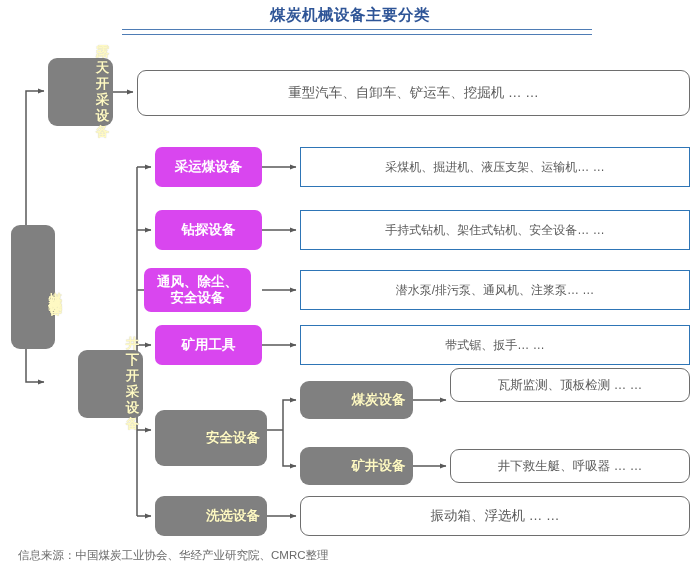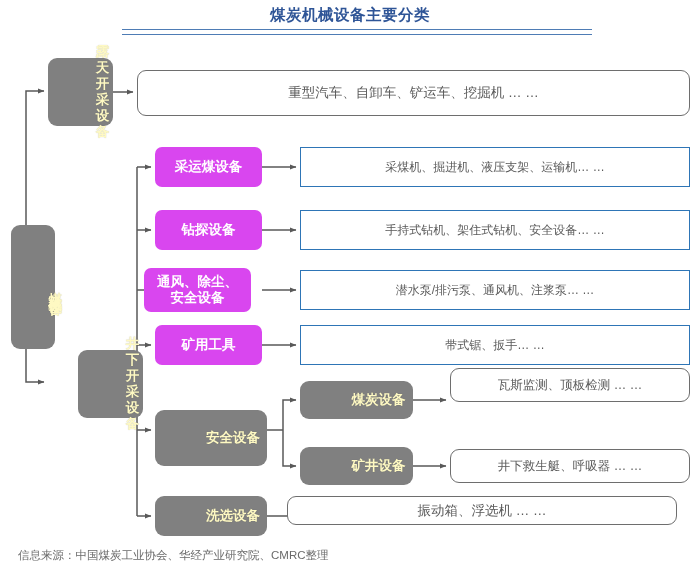--- a/index.html
+++ b/index.html
@@ -195,19 +195,19 @@
   <div class="node gray" style="left:300px;top:447px;width:113px;height:38px;">
     <span class="lbl">矿井设备</span>
   </div>
   <div class="node outline-gray small" style="left:450px;top:449px;width:240px;height:34px;">
     <span class="lbl">井下救生艇、呼吸器 … …</span>
   </div>
 
   <div class="node gray" style="left:155px;top:496px;width:112px;height:40px;">
     <span class="lbl">洗选设备</span>
   </div>
-  <div class="node outline-gray" style="left:287px;top:496px;width:390px;height:29px;">
+  <div class="node outline-gray" style="left:300px;top:496px;width:390px;height:40px;">
     <span class="lbl">振动箱、浮选机 … …</span>
   </div>
 
   <div class="footer">信息来源：中国煤炭工业协会、华经产业研究院、CMRC整理</div>
 
 </div>
 
 </body></html>

